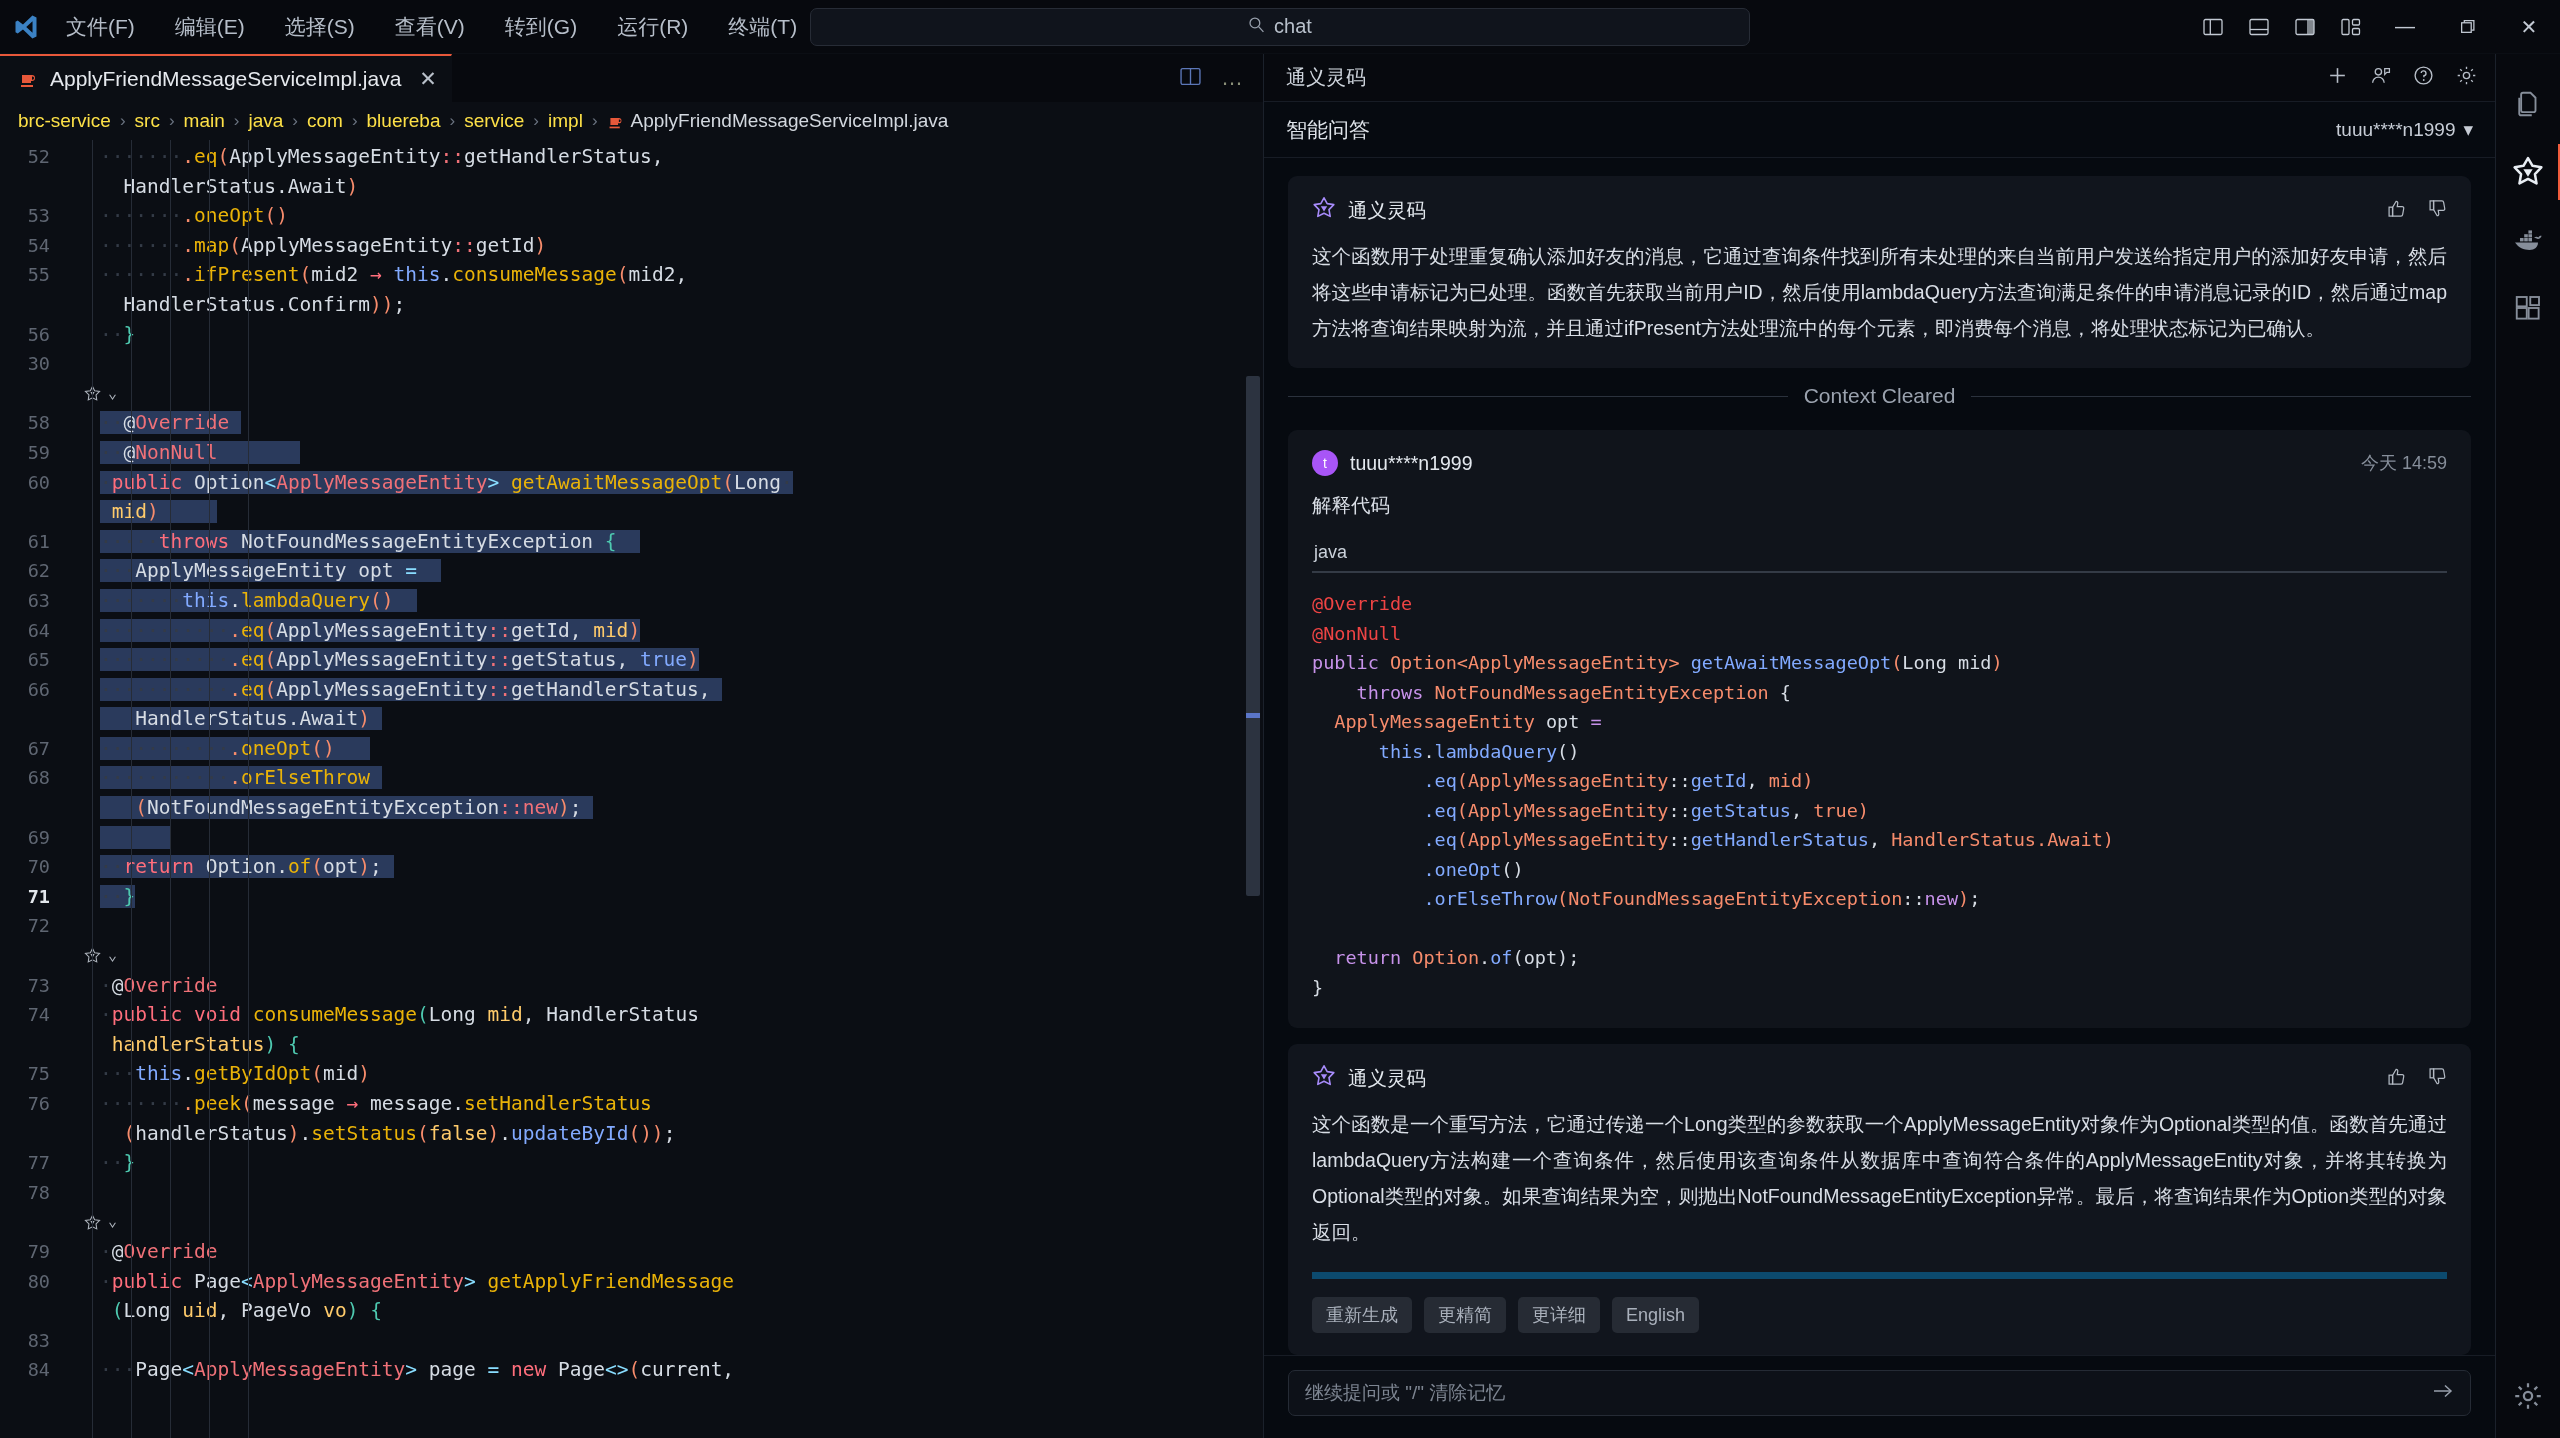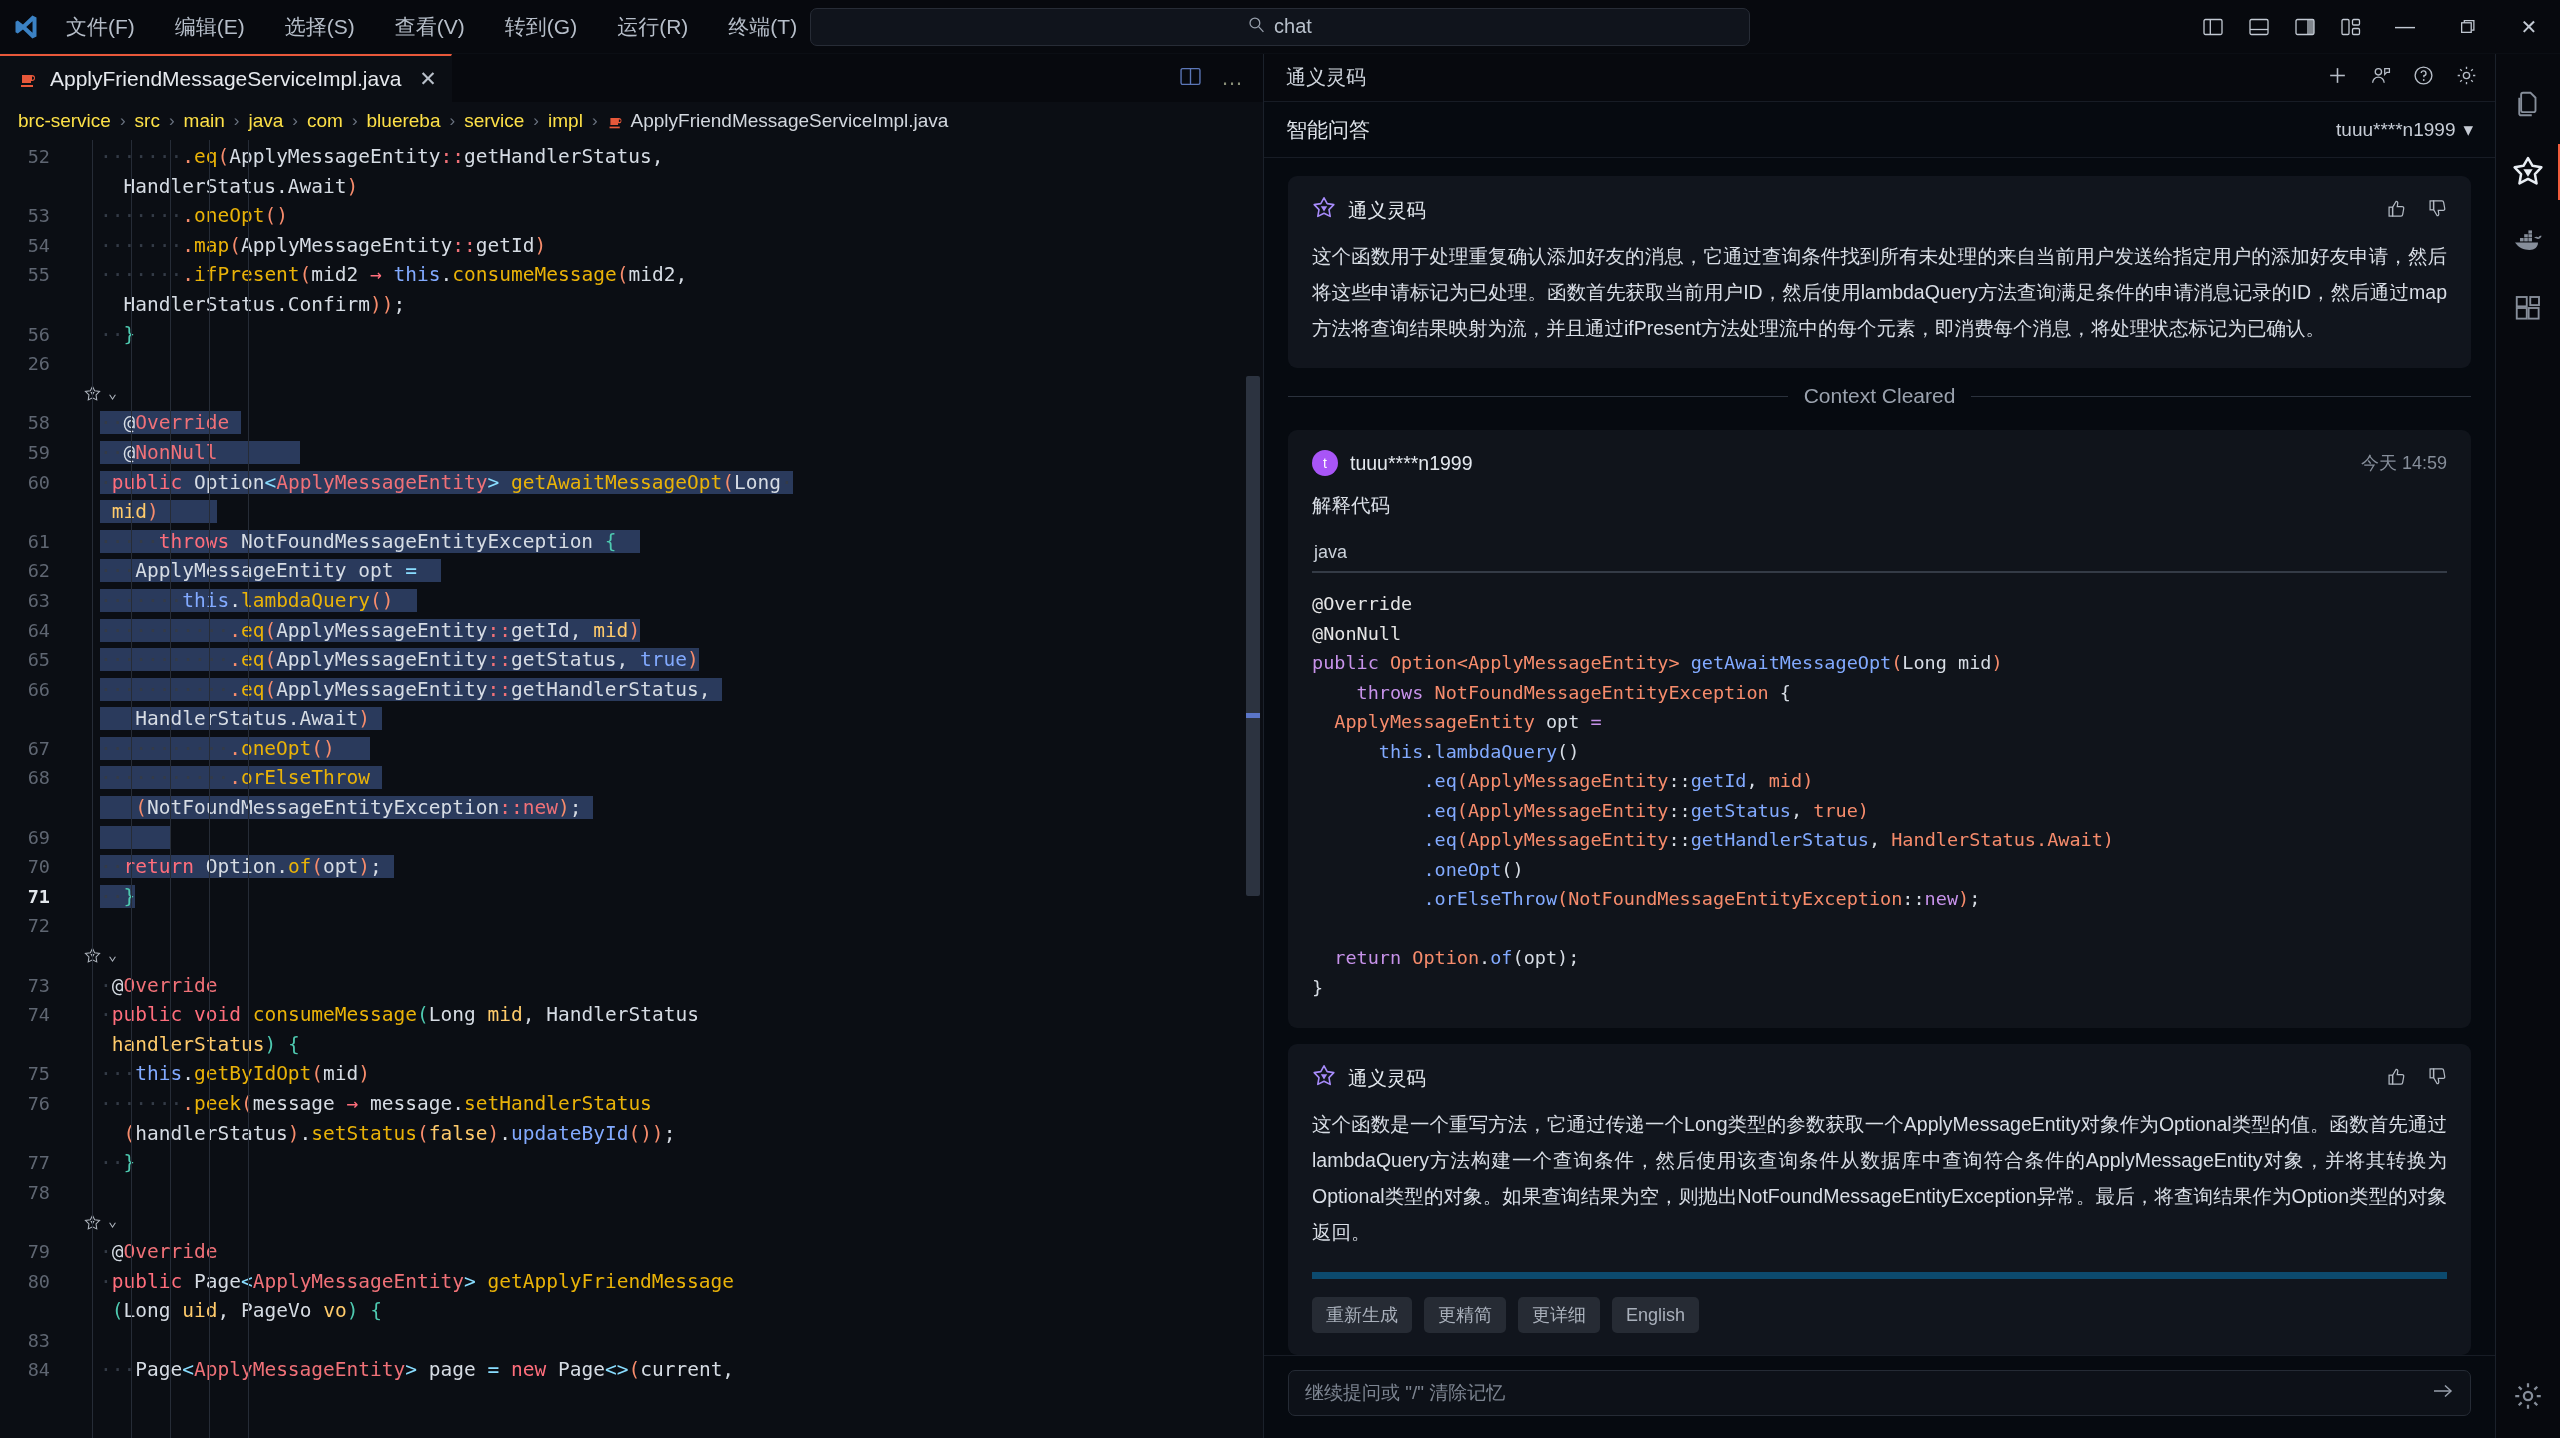--- a/index.html
+++ b/index.html
@@ -187,21 +187,21 @@
   .codeblock-lang { color: #cbd2db; font-size: 18px; padding: 4px 0 8px 2px; }
   .codeblock-sep { height: 2px; background: #343b46; margin-bottom: 16px; }
   .codeblock pre {
     font-family: "DejaVu Sans Mono", "Liberation Mono", monospace;
     font-size: 18.5px; line-height: 29.5px;
     color: #d6dce4; white-space: pre;
   }
   .cb-kw { color: #c792ea; }
   .cb-type { color: #f78c6c; }
   .cb-fn { color: #82aaff; }
-  .cb-ann { color: #e5e5e5; }
+  .cb-ann { color: #ef4444; }
   .cb-plain { color: #d6dce4; }
   .cb-var { color: #f78c6c; }
 
   .quick-actions { display: flex; gap: 12px; margin-top: 22px; padding-top: 18px; border-top: 7px solid #0c4a6e; }
   .qa-btn {
     background: #262b34; color: #aab1bc; font-size: 18px;
     padding: 6px 14px; border-radius: 5px; border: none;
     font-family: "Liberation Sans", sans-serif;
   }
 
@@ -384,21 +384,21 @@
             <div class="codetext"><span class="ws">·······</span><span class="t-punc">.</span><span class="t-fn">ifPresent</span><span class="t-punc">(</span><span class="t-txt">mid2</span> <span class="t-arrow">→</span> <span class="t-fn2">this</span><span class="t-txt">.</span><span class="t-fn">consumeMessage</span><span class="t-punc">(</span><span class="t-txt">mid2,</span><br><span class="ws">  </span><span class="t-txt">HandlerStatus.Confirm</span><span class="t-punc">))</span><span class="t-txt">;</span></div>
           </div>
 
         <div class="crow">
             <div class="gutter">56</div>
             <div class="foldgut"></div>
             <div class="codetext"><span class="ws">··</span><span class="t-brace">}</span></div>
           </div>
 
         <div class="crow">
-            <div class="gutter">26</div>
+            <div class="gutter">30</div>
             <div class="foldgut"></div>
             <div class="codetext"></div>
           </div>
 
         <div class="foldrow">
             <span class="aiglyph">
           <svg width="17" height="17" viewBox="0 0 24 24">
                 <path d="M12 2 L15 8 L22 9 L17 14 L18 21 L12 18 L6 21 L7 14 L2 9 L9 8 Z" fill="none" stroke="#aeb4bd" stroke-width="1.5"></path>
                 <path d="M9 10 L15 10 L12 15 Z" fill="#aeb4bd"></path>
               </svg>

